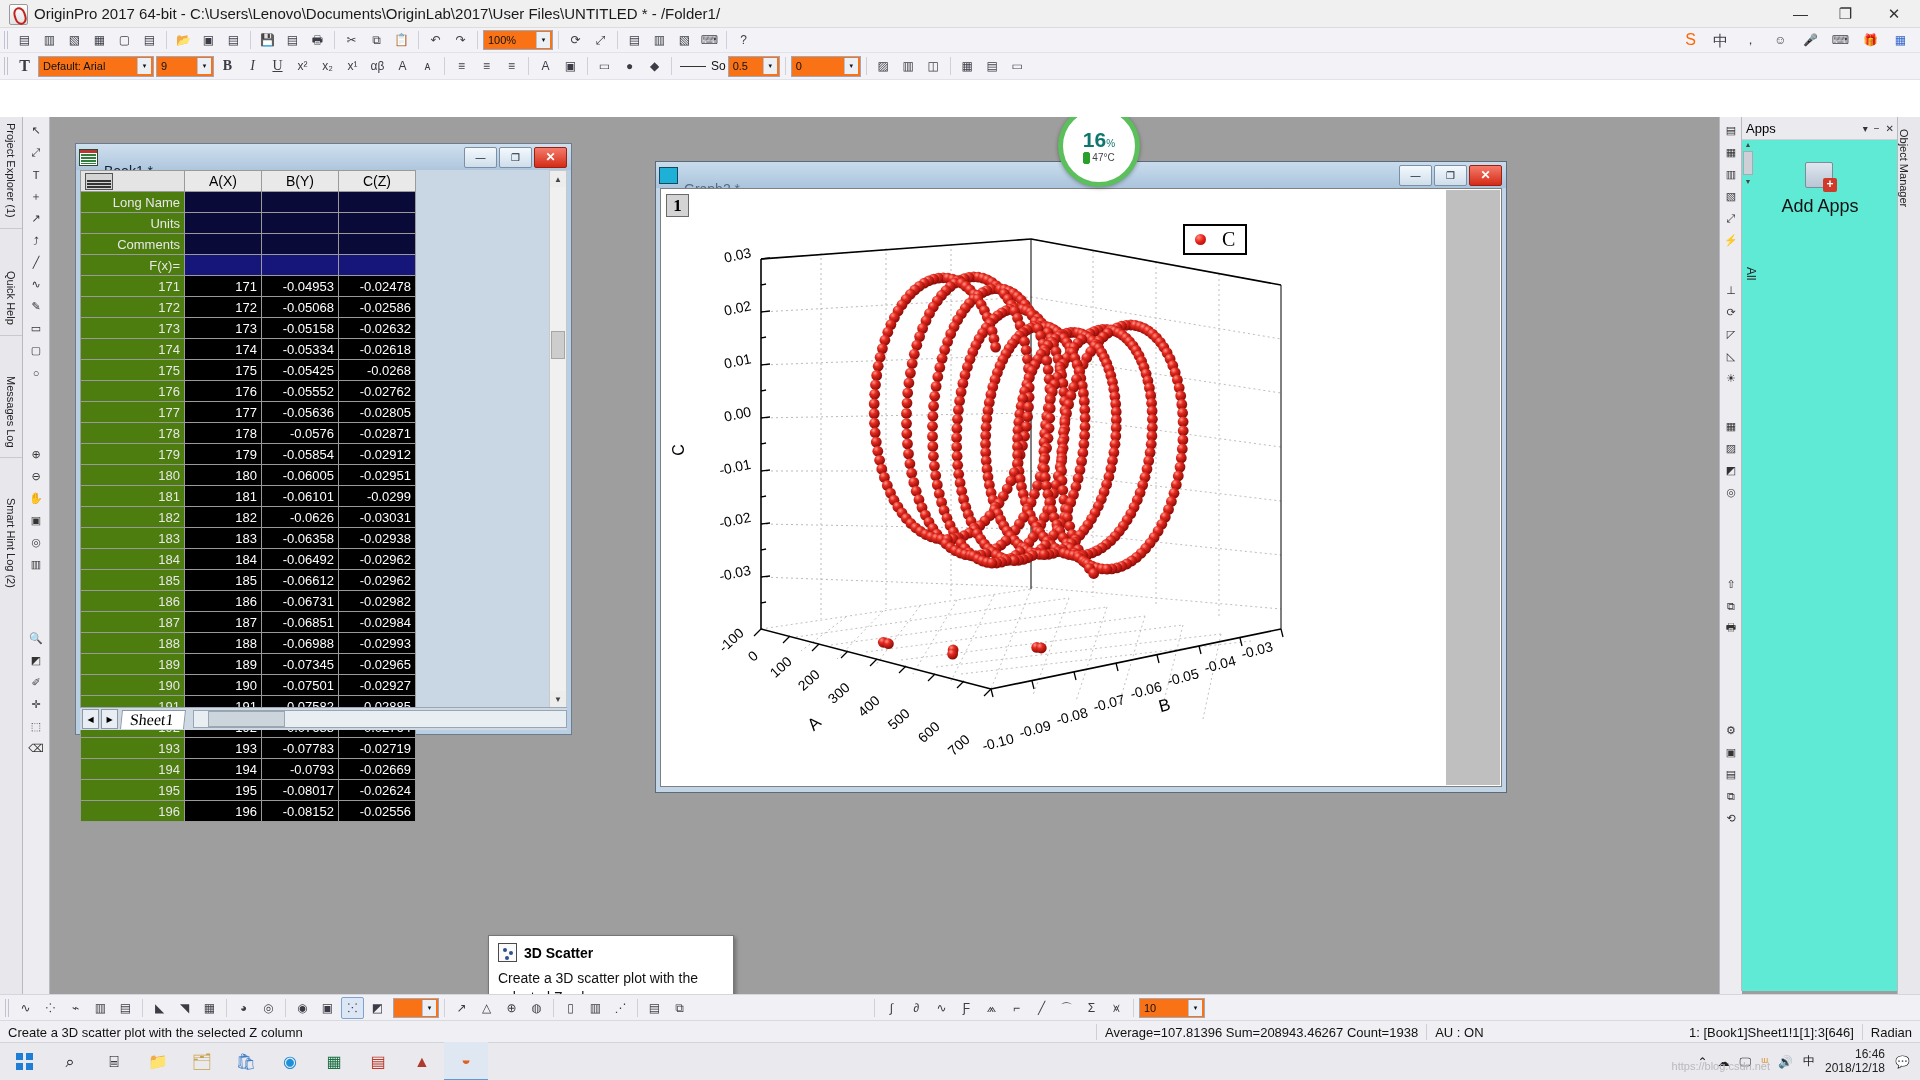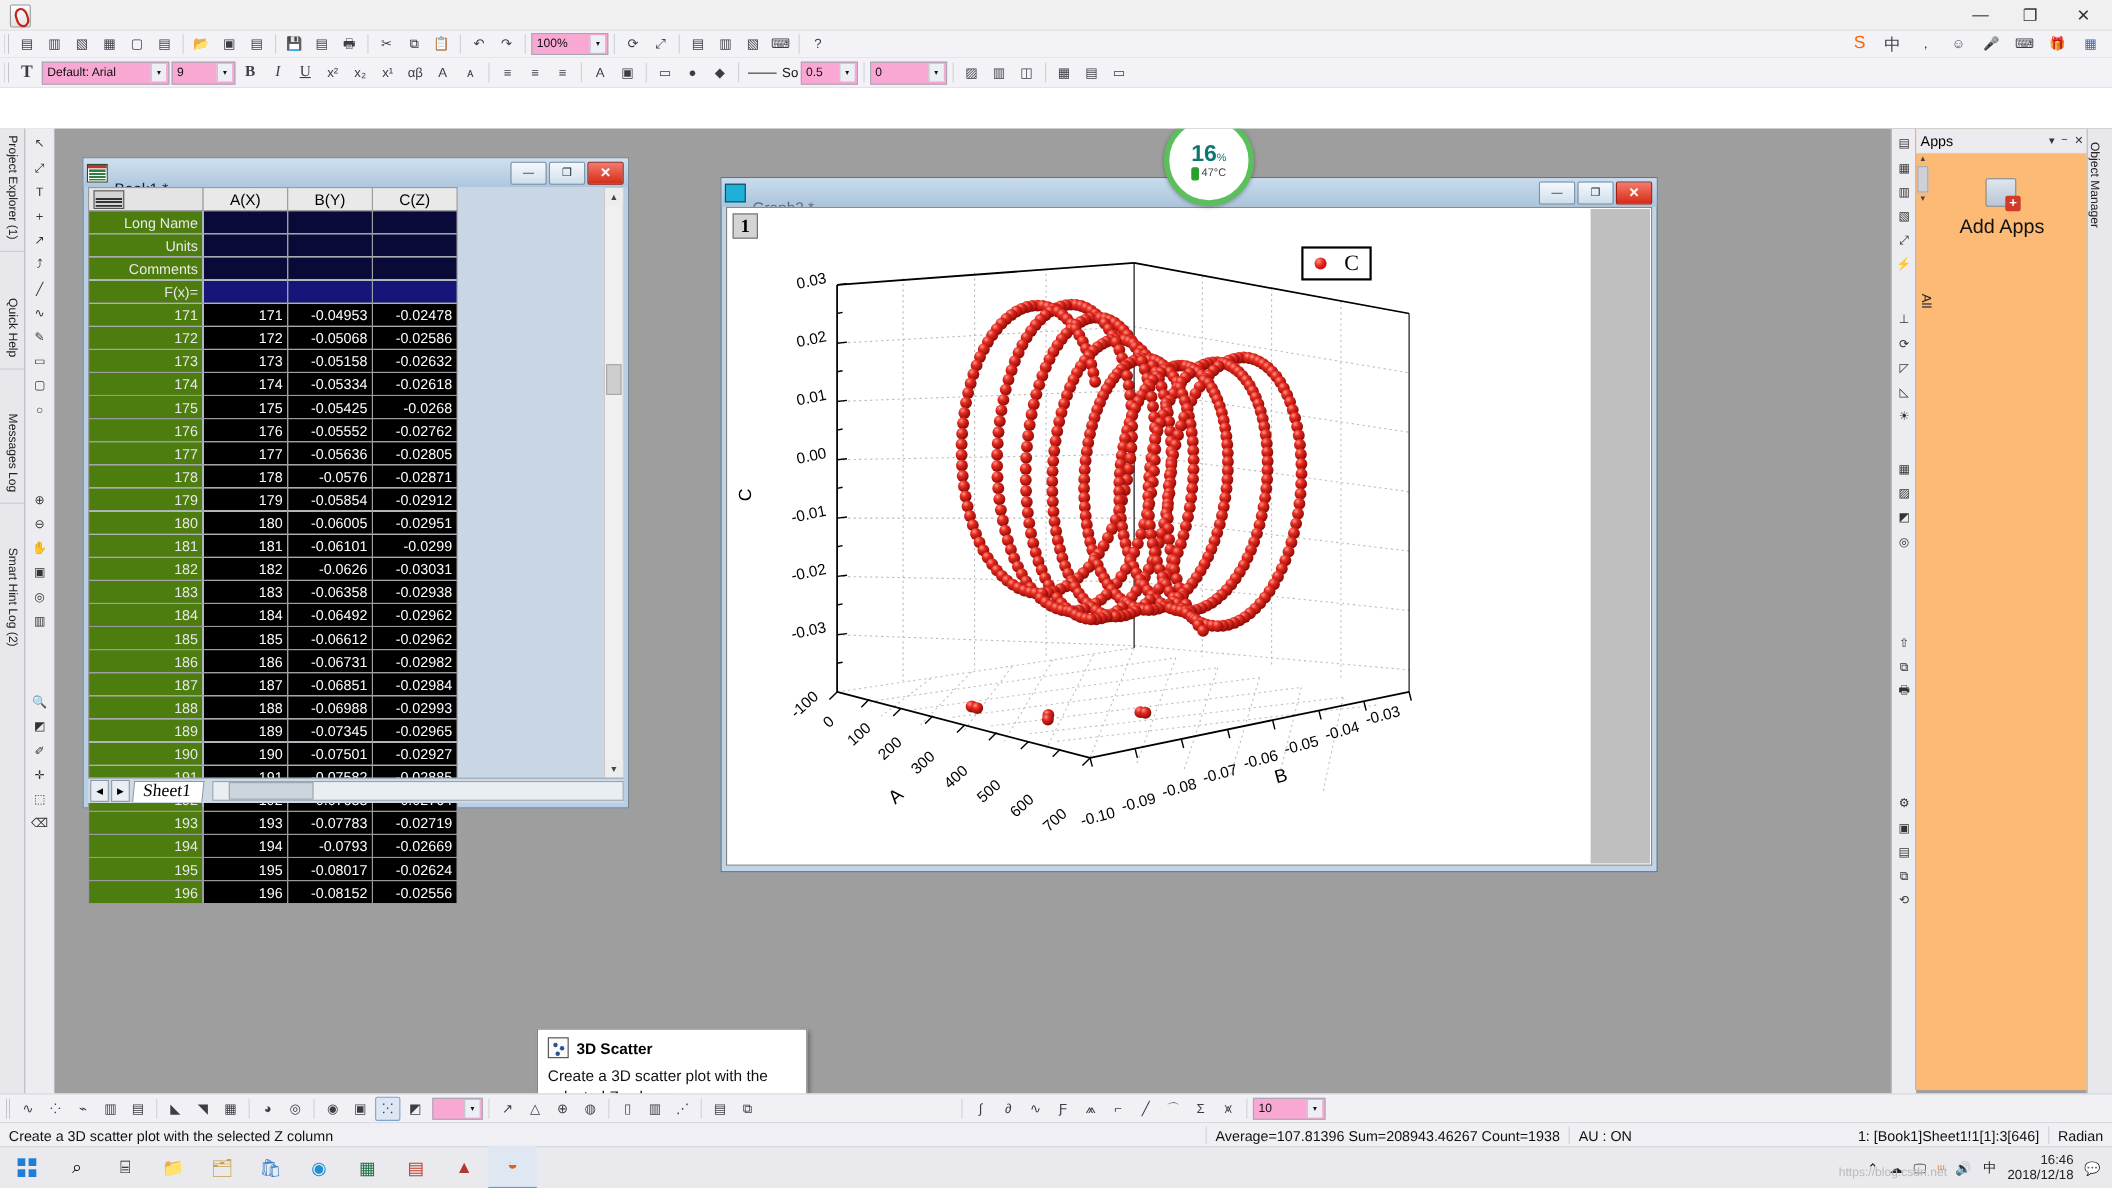--- a/index.html
+++ b/index.html
@@ -27,21 +27,21 @@
 
   
   .toolbar{height:24px;background:#f3f3f7;border-bottom:1px solid #e2e2ea;
     display:flex;align-items:center;gap:2px;padding:0 2px;position:relative;}
   .tgrip{width:5px;height:18px;margin:0 2px;
     background:repeating-linear-gradient(90deg,#c3c3cf 0 1px,transparent 1px 3px);}
   .tbtn{width:21px;height:20px;display:flex;align-items:center;justify-content:center;
     font-size:12px;color:#3c3c46;border:1px solid transparent;border-radius:2px;
     background:transparent;line-height:1;}
   .tsep{width:1px;height:18px;background:#d0d0da;margin:0 3px;}
-  .tcombo{height:18px;border:1px solid #a6a6b2;background:#f9a8d4;display:flex;align-items:center;
+  .tcombo{height:18px;border:1px solid #a6a6b2;background:#f97316;display:flex;align-items:center;
     font-size:11px;padding:0 2px 0 4px;color:#111;}
   .tcombo .arw{margin-left:auto;width:13px;height:16px;display:flex;align-items:center;
     justify-content:center;background:#eceff4;border-left:1px solid #c0c0cc;font-size:7px;}
   .tbar2{height:26px;}
   .tbar2 .tcombo{height:19px;}
 
   
   .menubar{height:24px;background:#f3f3f7;border-bottom:1px solid #dededf;
     display:flex;align-items:center;padding-left:6px;}
   .menu-item{padding:3px 11px;font-size:14px;color:#1d1d1d;border-radius:2px;}
@@ -129,21 +129,21 @@
   
   .gauge{position:absolute;width:72px;height:72px;border-radius:50%;
     background:#fff;border:5px solid #5bbf5b;box-shadow:0 1px 4px rgba(0,0,0,.35);
     display:flex;flex-direction:column;align-items:center;justify-content:center;}
   .gauge .pct{font-size:21px;font-weight:bold;color:#0f766e;line-height:1;}
   .gauge .pct sub{font-size:10px;font-weight:normal;vertical-align:baseline;}
   .gauge .tmp{font-size:10px;color:#444;display:flex;align-items:center;gap:2px;margin-top:2px;}
   .gauge .thermo{width:5px;height:10px;border:1px solid #2aa02a;border-radius:2px;background:#2aa02a;}
 
   
-  .apps{position:absolute;right:22px;top:0;width:156px;bottom:4px;background:#fdba74;
+  .apps{position:absolute;right:22px;top:0;width:156px;bottom:4px;background:#5eead4;
     border-left:1px solid #b9b9c2;}
   .apps-hdr{height:22px;display:flex;align-items:center;padding:0 4px;font-size:13px;
     background:#eaeaef;border-bottom:1px solid #cfcfd8;}
   .apps-hdr .sp{margin-left:auto;display:flex;gap:6px;font-size:10px;color:#333;}
   .app-tile{display:flex;flex-direction:column;align-items:center;margin-top:22px;}
   .app-ico{width:34px;height:30px;position:relative;}
   .app-ico .bx{position:absolute;left:2px;top:0;width:26px;height:24px;
     background:linear-gradient(#dfe6ee,#b9c6d6);border:1px solid #7e8b9a;border-radius:2px;}
   .app-ico .plus{position:absolute;right:0;bottom:0;width:14px;height:14px;background:#d03a2a;
     border-radius:2px;color:#fff;font-size:12px;line-height:13px;text-align:center;font-weight:bold;}
@@ -194,20 +194,21 @@
 </style>
 </head>
 <body>
 
 <div class="app">
 
   <div class="titlebar">
     <div class="tb-icon">
         <div class="o"></div>
       </div>
+    <div class="tb-title">OriginPro 2017 64-bit - C:\Users\Lenovo\Documents\OriginLab\2017\User Files\UNTITLED * - /Folder1/</div>
     <div class="tb-btns">
       <div class="tb-btn">—</div>
       <div class="tb-btn">❐</div>
       <div class="tb-btn close">✕</div>
     </div>
   </div>
 
   <div class="toolbar">
     <div class="tgrip"></div>
     <div class="tbtn">▤</div>

